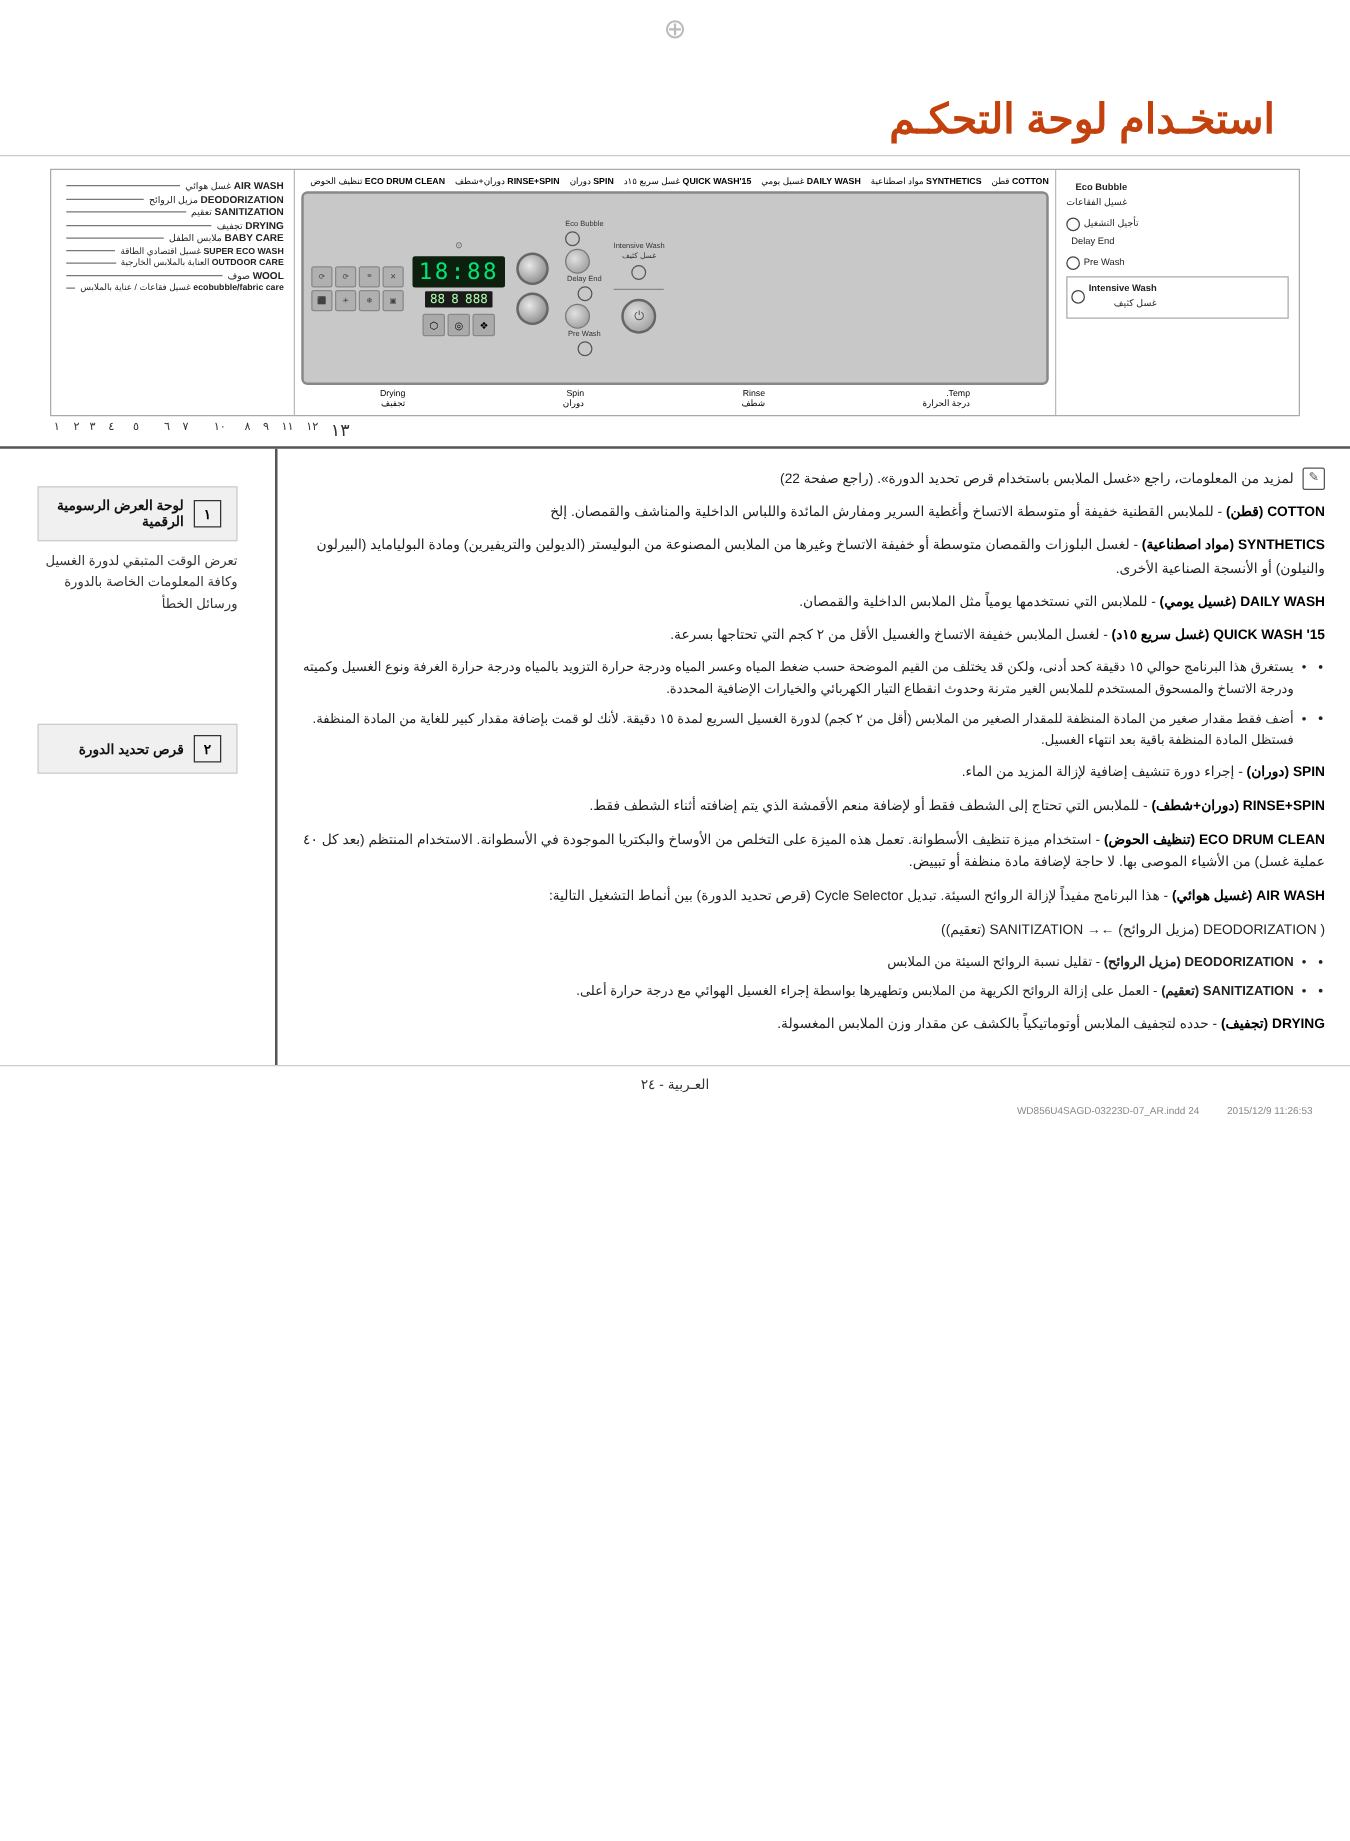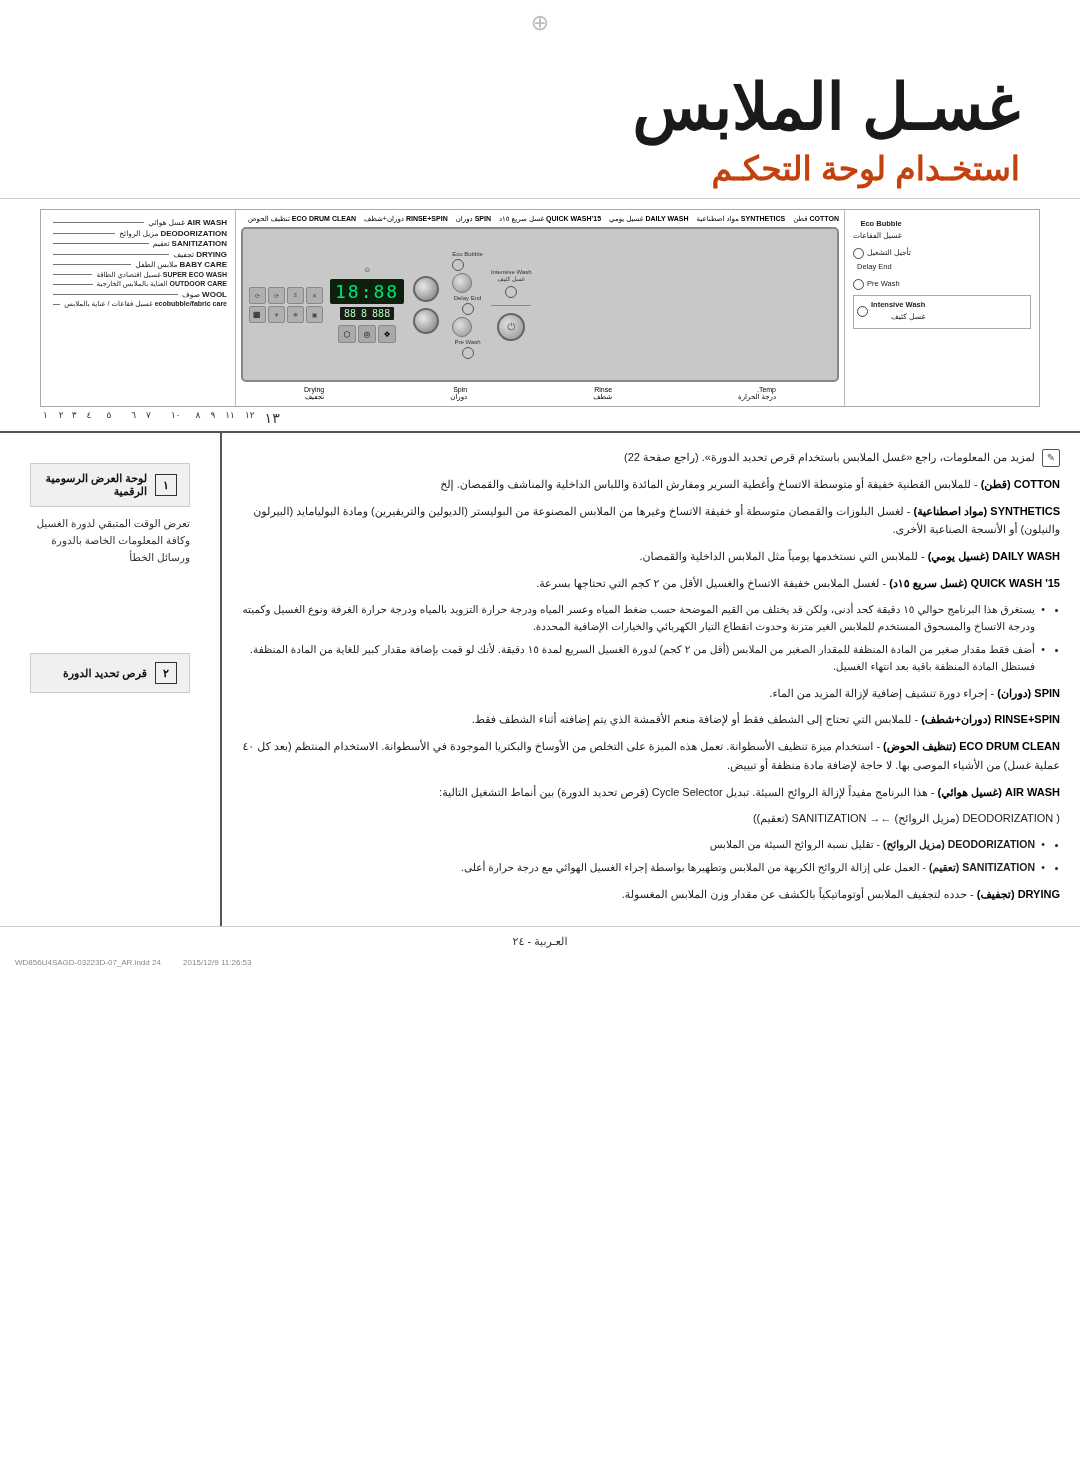--- a/index.html
+++ b/index.html
@@ -123,22 +123,22 @@
 
     .footer-text {
       font-size: 11px;
       color: #333;
     }
 
     
     .file-info {
       font-size: 8px;
       color: #888;
-      text-align: left;
-      padding: 2px 15px;
+      text-align: right;
+      padding: 2px 30px;
     }
 
     
     .diagram-wrapper {
       padding: 10px 40px 5px;
       position: relative;
     }
 
     .diagram-inner {
       border: 1px solid #aaa;
@@ -367,21 +367,20 @@
     }
   </style>
 </head>
 <body>
 
 <div style="position: relative; height: 40px;">
   <div style="position: absolute; left: 50%; top: 10px; transform: translateX(-50%); font-size: 22px; color: #bbb; font-weight: 200;">⊕</div>
 </div>
 
 <div class="page-header">
-  <div class="main-title">غسـل الملابس</div>
   <div class="sub-title">استخـدام لوحة التحكـم</div>
 </div>
 
 <div class="diagram-wrapper">
   <div class="diagram-inner">
 
     <div class="diag-left">
       <div class="diag-mode-row">
         <span class="diag-mode-text"><span class="diag-mode-name">AIR WASH</span> غسل هوائي</span>
         <div class="diag-line-h"></div>

